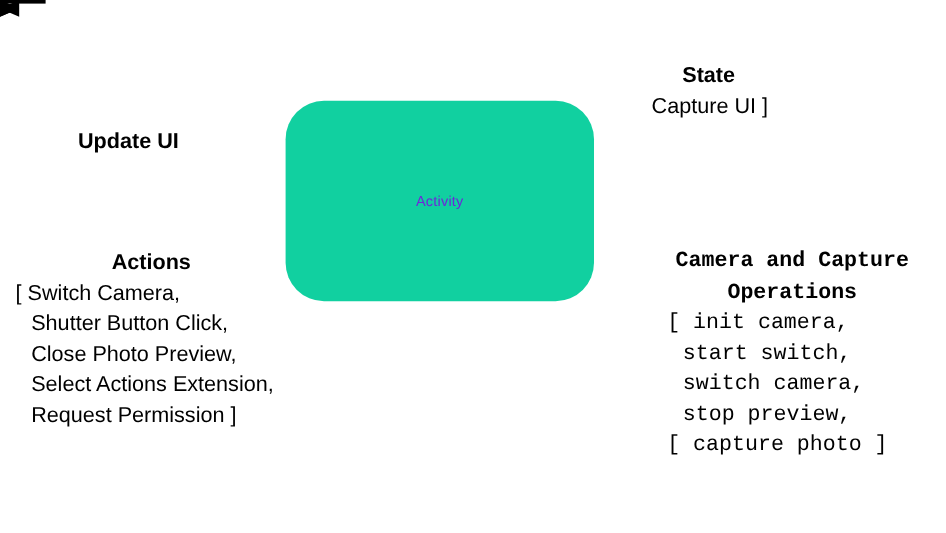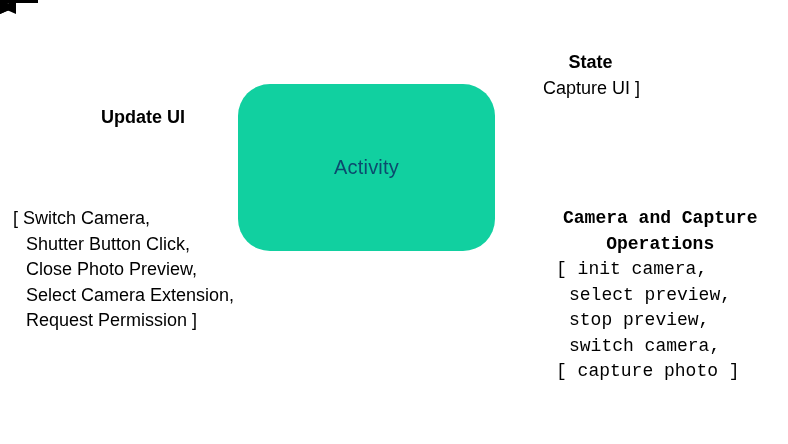--- a/index.html
+++ b/index.html
@@ -64,33 +64,33 @@
     position: absolute;
     left: 238px; top: 84px;
     width: 257px; height: 167px;
     background: #11d0a0;
     border-radius: 32px;
     display: flex;
     align-items: center;
     justify-content: center;
   }
   #activity-box span {
-    color: #0c4a6e;
-    font-size: 20px;
+    color: #6d28d9;
+    font-size: 12px;
     letter-spacing: 0.2px;
   }
 
   
   .lbl {
     position: absolute;
     font-size: 18px;
     line-height: 22px;
     white-space: nowrap;
   }
-  .bold { font-weight: 700; margin-left: 36px; }
+  .bold { font-weight: 700; }
   #lbl-update { left: 65px; top: 106px; }
 
   .block {
     position: absolute;
     font-size: 18px;
     line-height: 25.5px;
     white-space: nowrap;
   }
   .block .title { font-weight: 700; text-align: center; }
   .indent7  { padding-left: 7px; }
@@ -121,35 +121,36 @@
   <div class="hline" id="line-camops"></div>
   <div class="ah right" id="ah-camops"></div>
 
   <div id="activity-box">
     <span>Activity</span>
   </div>
 
   <div class="lbl bold" id="lbl-update">Update UI</div>
 
   <div class="block" id="blk-actions">
+    <div class="title indent11">Actions</div>
     <div class="item">[ Switch Camera,</div>
     <div class="item indent13">Shutter Button Click,</div>
     <div class="item indent13">Close Photo Preview,</div>
-    <div class="item indent13">Select Camera Extension,</div>
+    <div class="item indent13">Select Actions Extension,</div>
     <div class="item indent13">Request Permission ]</div>
   </div>
 
   <div class="block" id="blk-state">
     <div class="title indent11">State</div>
     <div class="item indent13">Capture UI ]</div>
   </div>
 
   <div class="block" id="blk-camops">
     <div class="title indent7">Camera and Capture</div>
     <div class="title indent7">Operations</div>
     <div class="item">[ init camera,</div>
-    <div class="item indent13">select preview,</div>
+    <div class="item indent13">start switch,</div>
+    <div class="item indent13">switch camera,</div>
     <div class="item indent13">stop preview,</div>
-    <div class="item indent13">switch camera,</div>
     <div class="item">[ capture photo ]</div>
   </div>
 
 </div>
 
 </body></html>

